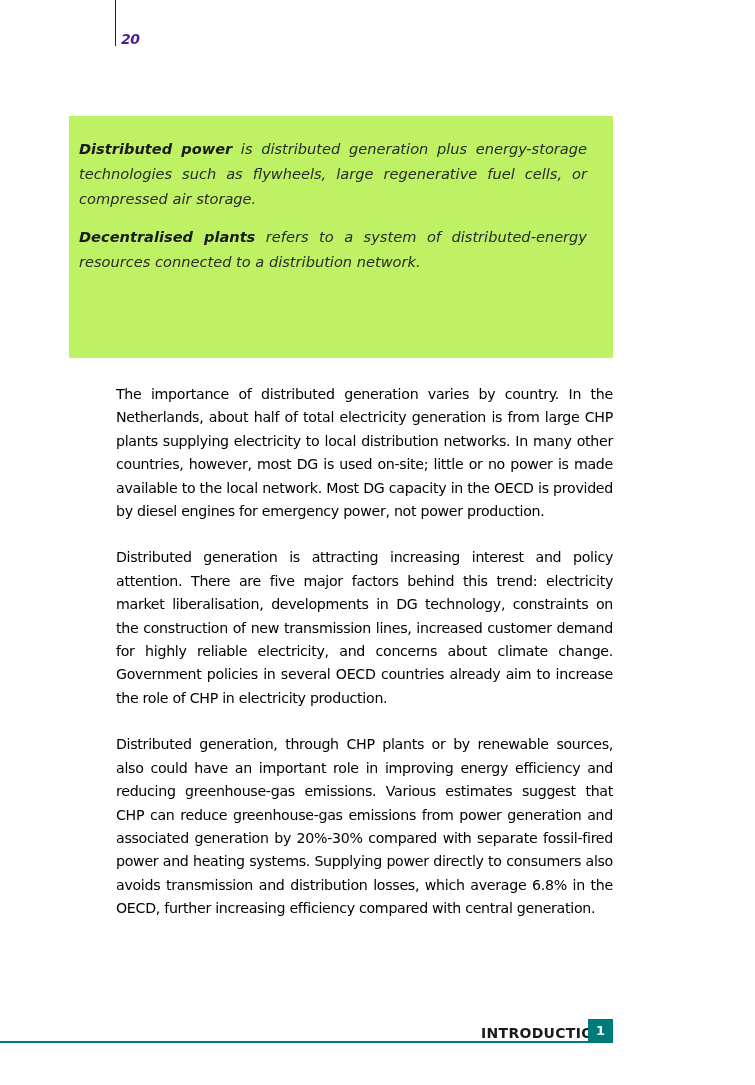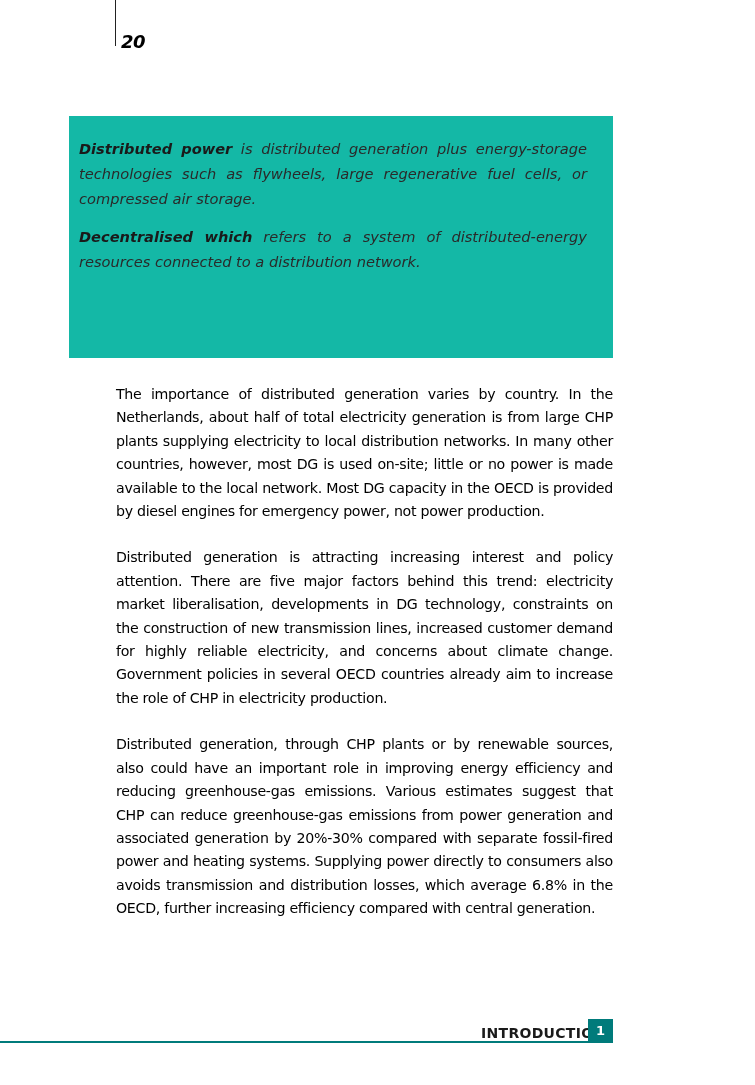--- a/index.html
+++ b/index.html
@@ -1,36 +1,36 @@
 <!DOCTYPE html>
 <html><head>
 <meta charset="utf-8">
 <style>
   html, body { margin: 0; padding: 0; background: #ffffff; }
   body { width: 755px; height: 1085px; position: relative; overflow: hidden; font-family: "DejaVu Sans", sans-serif; color: #1a1a1a; }
   .page-rule { position: absolute; left: 115px; top: 0; width: 1px; height: 46px; background: #222; }
-  .page-number { position: absolute; left: 121px; top: 31px; font-family: "DejaVu Sans", sans-serif; font-weight: bold; font-style: italic; font-size: 18px; color: #000000; letter-spacing: -0.5px; }
-  .definition-box { position: absolute; left: 69px; top: 116px; width: 544px; height: 242px; background: #14b8a6; box-sizing: border-box; padding: 20px 26px 0 10px; }
+  .page-number { position: absolute; left: 121px; top: 31px; font-family: "DejaVu Sans", sans-serif; font-weight: bold; font-style: italic; font-size: 14px; color: #4c1d95; letter-spacing: -0.5px; }
+  .definition-box { position: absolute; left: 69px; top: 116px; width: 544px; height: 242px; background: #bef264; box-sizing: border-box; padding: 20px 26px 0 10px; }
   .def-para { margin: 0 0 13px 0; font-family: "DejaVu Sans", sans-serif; font-size: 14.6px; line-height: 25px; text-align: justify; font-style: italic; color: #2a2a2a; }
   .def-term { font-weight: bold; font-style: italic; color: #1a1a1a; }
   .body-text { position: absolute; left: 116px; top: 383px; width: 497px; }
   .body-para { margin: 0 0 23px 0; font-family: "DejaVu Sans", sans-serif; font-size: 14.2px; line-height: 23.4px; text-align: justify; color: #000000; letter-spacing: -0.3px; }
   .footer-rule { position: absolute; left: 0; top: 1041px; width: 613px; height: 2px; background: #007b7b; }
   .footer-label { position: absolute; left: 481px; top: 1025px; font-family: "DejaVu Sans", sans-serif; font-weight: bold; font-size: 14px; letter-spacing: 0.3px; color: #1a1a1a; }
   .chapter-badge { position: absolute; left: 588px; top: 1019px; width: 25px; height: 23px; background: #007b7b; color: #ffffff; font-family: "DejaVu Sans", sans-serif; font-weight: bold; font-size: 13px; text-align: center; line-height: 23px; }
 </style>
 </head>
 <body>
 
 <div class="page-rule"></div>
 <div class="page-number">20</div>
 
 <div class="definition-box">
   <p class="def-para"><span class="def-term">Distributed power</span><span> is distributed generation plus energy-storage technologies such as flywheels, large regenerative fuel cells, or compressed air storage.</span></p>
-  <p class="def-para"><span class="def-term">Decentralised which</span><span> refers to a system of distributed-energy resources connected to a distribution network.</span></p>
+  <p class="def-para"><span class="def-term">Decentralised plants</span><span> refers to a system of distributed-energy resources connected to a distribution network.</span></p>
 </div>
 
 <div class="body-text">
   <p class="body-para">The importance of distributed generation varies by country. In the Netherlands, about half of total electricity generation is from large CHP plants supplying electricity to local distribution networks. In many other countries, however, most DG is used on-site; little or no power is made available to the local network. Most DG capacity in the OECD is provided by diesel engines for emergency power, not power production.</p>
   <p class="body-para">Distributed generation is attracting increasing interest and policy attention. There are five major factors behind this trend: electricity market liberalisation, developments in DG technology, constraints on the construction of new transmission lines, increased customer demand for highly reliable electricity, and concerns about climate change. Government policies in several OECD countries already aim to increase the role of CHP in electricity production.</p>
   <p class="body-para">Distributed generation, through CHP plants or by renewable sources, also could have an important role in improving energy efficiency and reducing greenhouse-gas emissions. Various estimates suggest that CHP can reduce greenhouse-gas emissions from power generation and associated generation by 20%-30% compared with separate fossil-fired power and heating systems. Supplying power directly to consumers also avoids transmission and distribution losses, which average 6.8% in the OECD, further increasing efficiency compared with central generation.</p>
 </div>
 
 <div class="footer-rule"></div>
 <div class="footer-label">INTRODUCTION</div>

